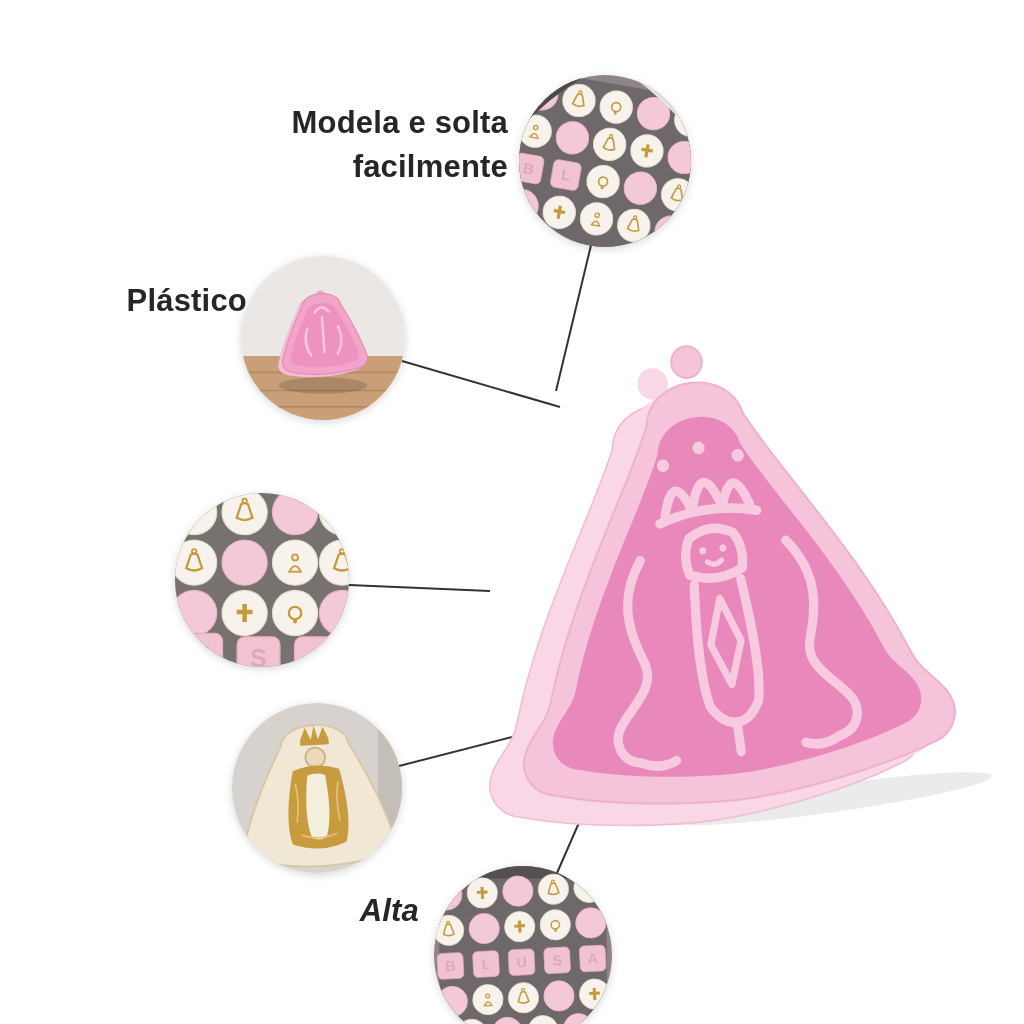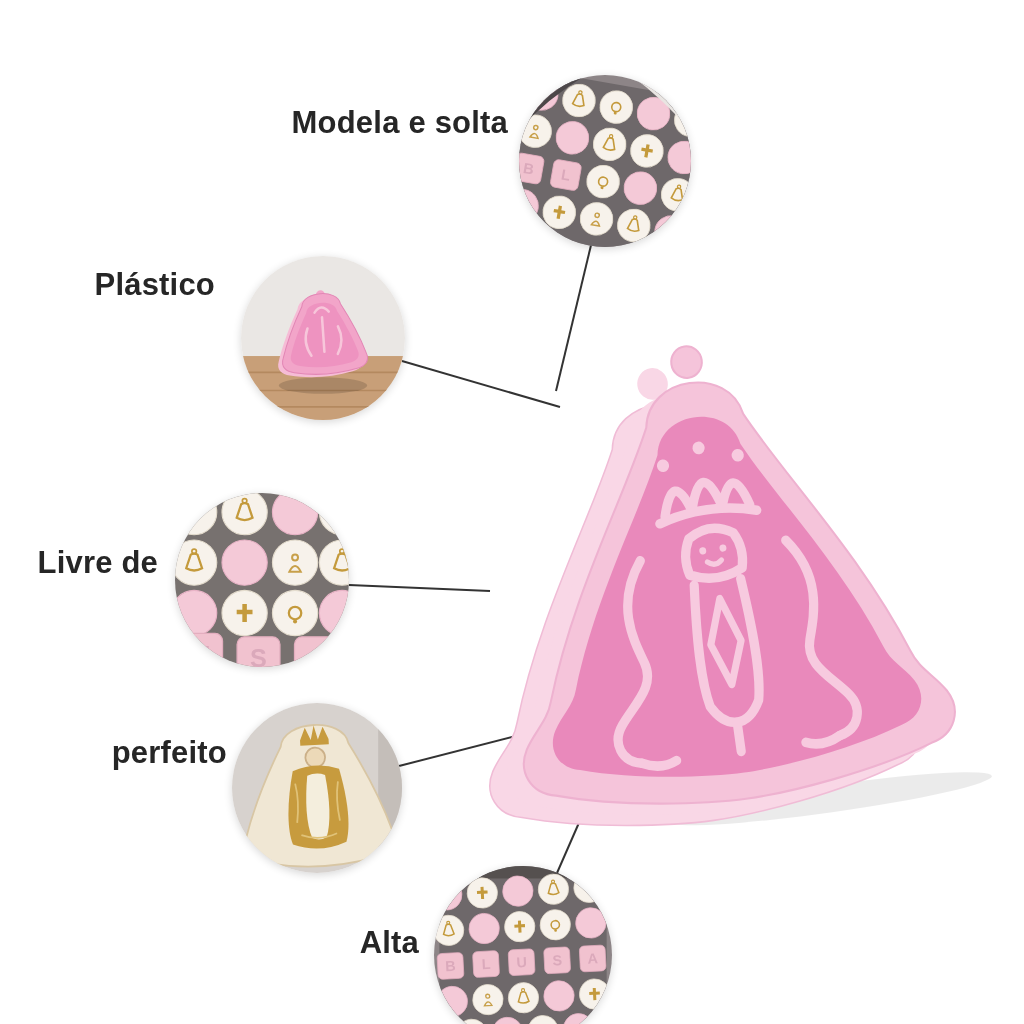--- a/index.html
+++ b/index.html
@@ -9,24 +9,24 @@
   .label{position:absolute;text-align:right;font-weight:700;font-size:31px;line-height:1.42;
          color:#262626;letter-spacing:.2px;}
   .photo{position:absolute;border-radius:50%;overflow:hidden;box-shadow:0 2px 8px rgba(0,0,0,.16);}
   .photo svg{display:block;width:100%;height:100%;}
   .p0{left:519px;top:40px;width:172px;height:172px;}
   .p1{left:241px;top:221px;width:164px;height:164px;}
   .p2{left:175px;top:458px;width:174px;height:174px;}
   .p3{left:232px;top:668px;width:170px;height:170px;}
   .p4{left:434px;top:831px;width:178px;height:178px;}
   .l0{left:168px;top:66px;width:340px;}
-  .l1{left:0px;top:228px;width:215px;}
+  .l1{left:0px;top:244px;width:215px;padding-left:32px;}
   .l2{left:0px;top:506px;width:158px;}
   .l3{left:0px;top:696px;width:227px;}
-  .l4{left:90px;top:886px;width:329px;}
+  .l4{left:90px;top:854px;width:329px;font-style:italic;}
   .product{position:absolute;left:452px;top:294px;width:520px;height:502px;transform:rotate(-8deg);}
   .product svg{display:block;width:100%;height:100%;}
   .tile-letter{font-family:"Liberation Sans",sans-serif;font-weight:700;fill:#dba9bb;text-anchor:middle;}
   .defs-holder{position:absolute;width:0;height:0;overflow:hidden;}
 </style>
 </head>
 <body>
 
 <div class="canvas">
 
@@ -98,29 +98,28 @@
         <circle cx="220" cy="112" r="6"></circle>
         <circle cx="257" cy="124" r="6"></circle>
         <circle cx="210" cy="209" r="3.4"></circle>
         <circle cx="230" cy="209" r="3.4"></circle>
       </g>
     </svg>
   </div>
 
   <div class="label l0">
     <div>Modela e solta</div>
+    <div>facilmente</div>
   </div>
   <div class="label l1">
     <div>Plástico</div>
   </div>
   <div class="label l2">
-    <div>Livre de</div>
   </div>
   <div class="label l3">
-    <div>perfeito</div>
   </div>
   <div class="label l4">
     <div>Alta</div>
   </div>
 
   <div class="photo p0">
     <svg viewBox="0 0 200 200">
       <rect width="200" height="200" fill="#8d8587"></rect>
       <g transform="rotate(10 100 100)">
         <rect x="-30" y="10" width="260" height="230" fill="#6e686a"></rect>

